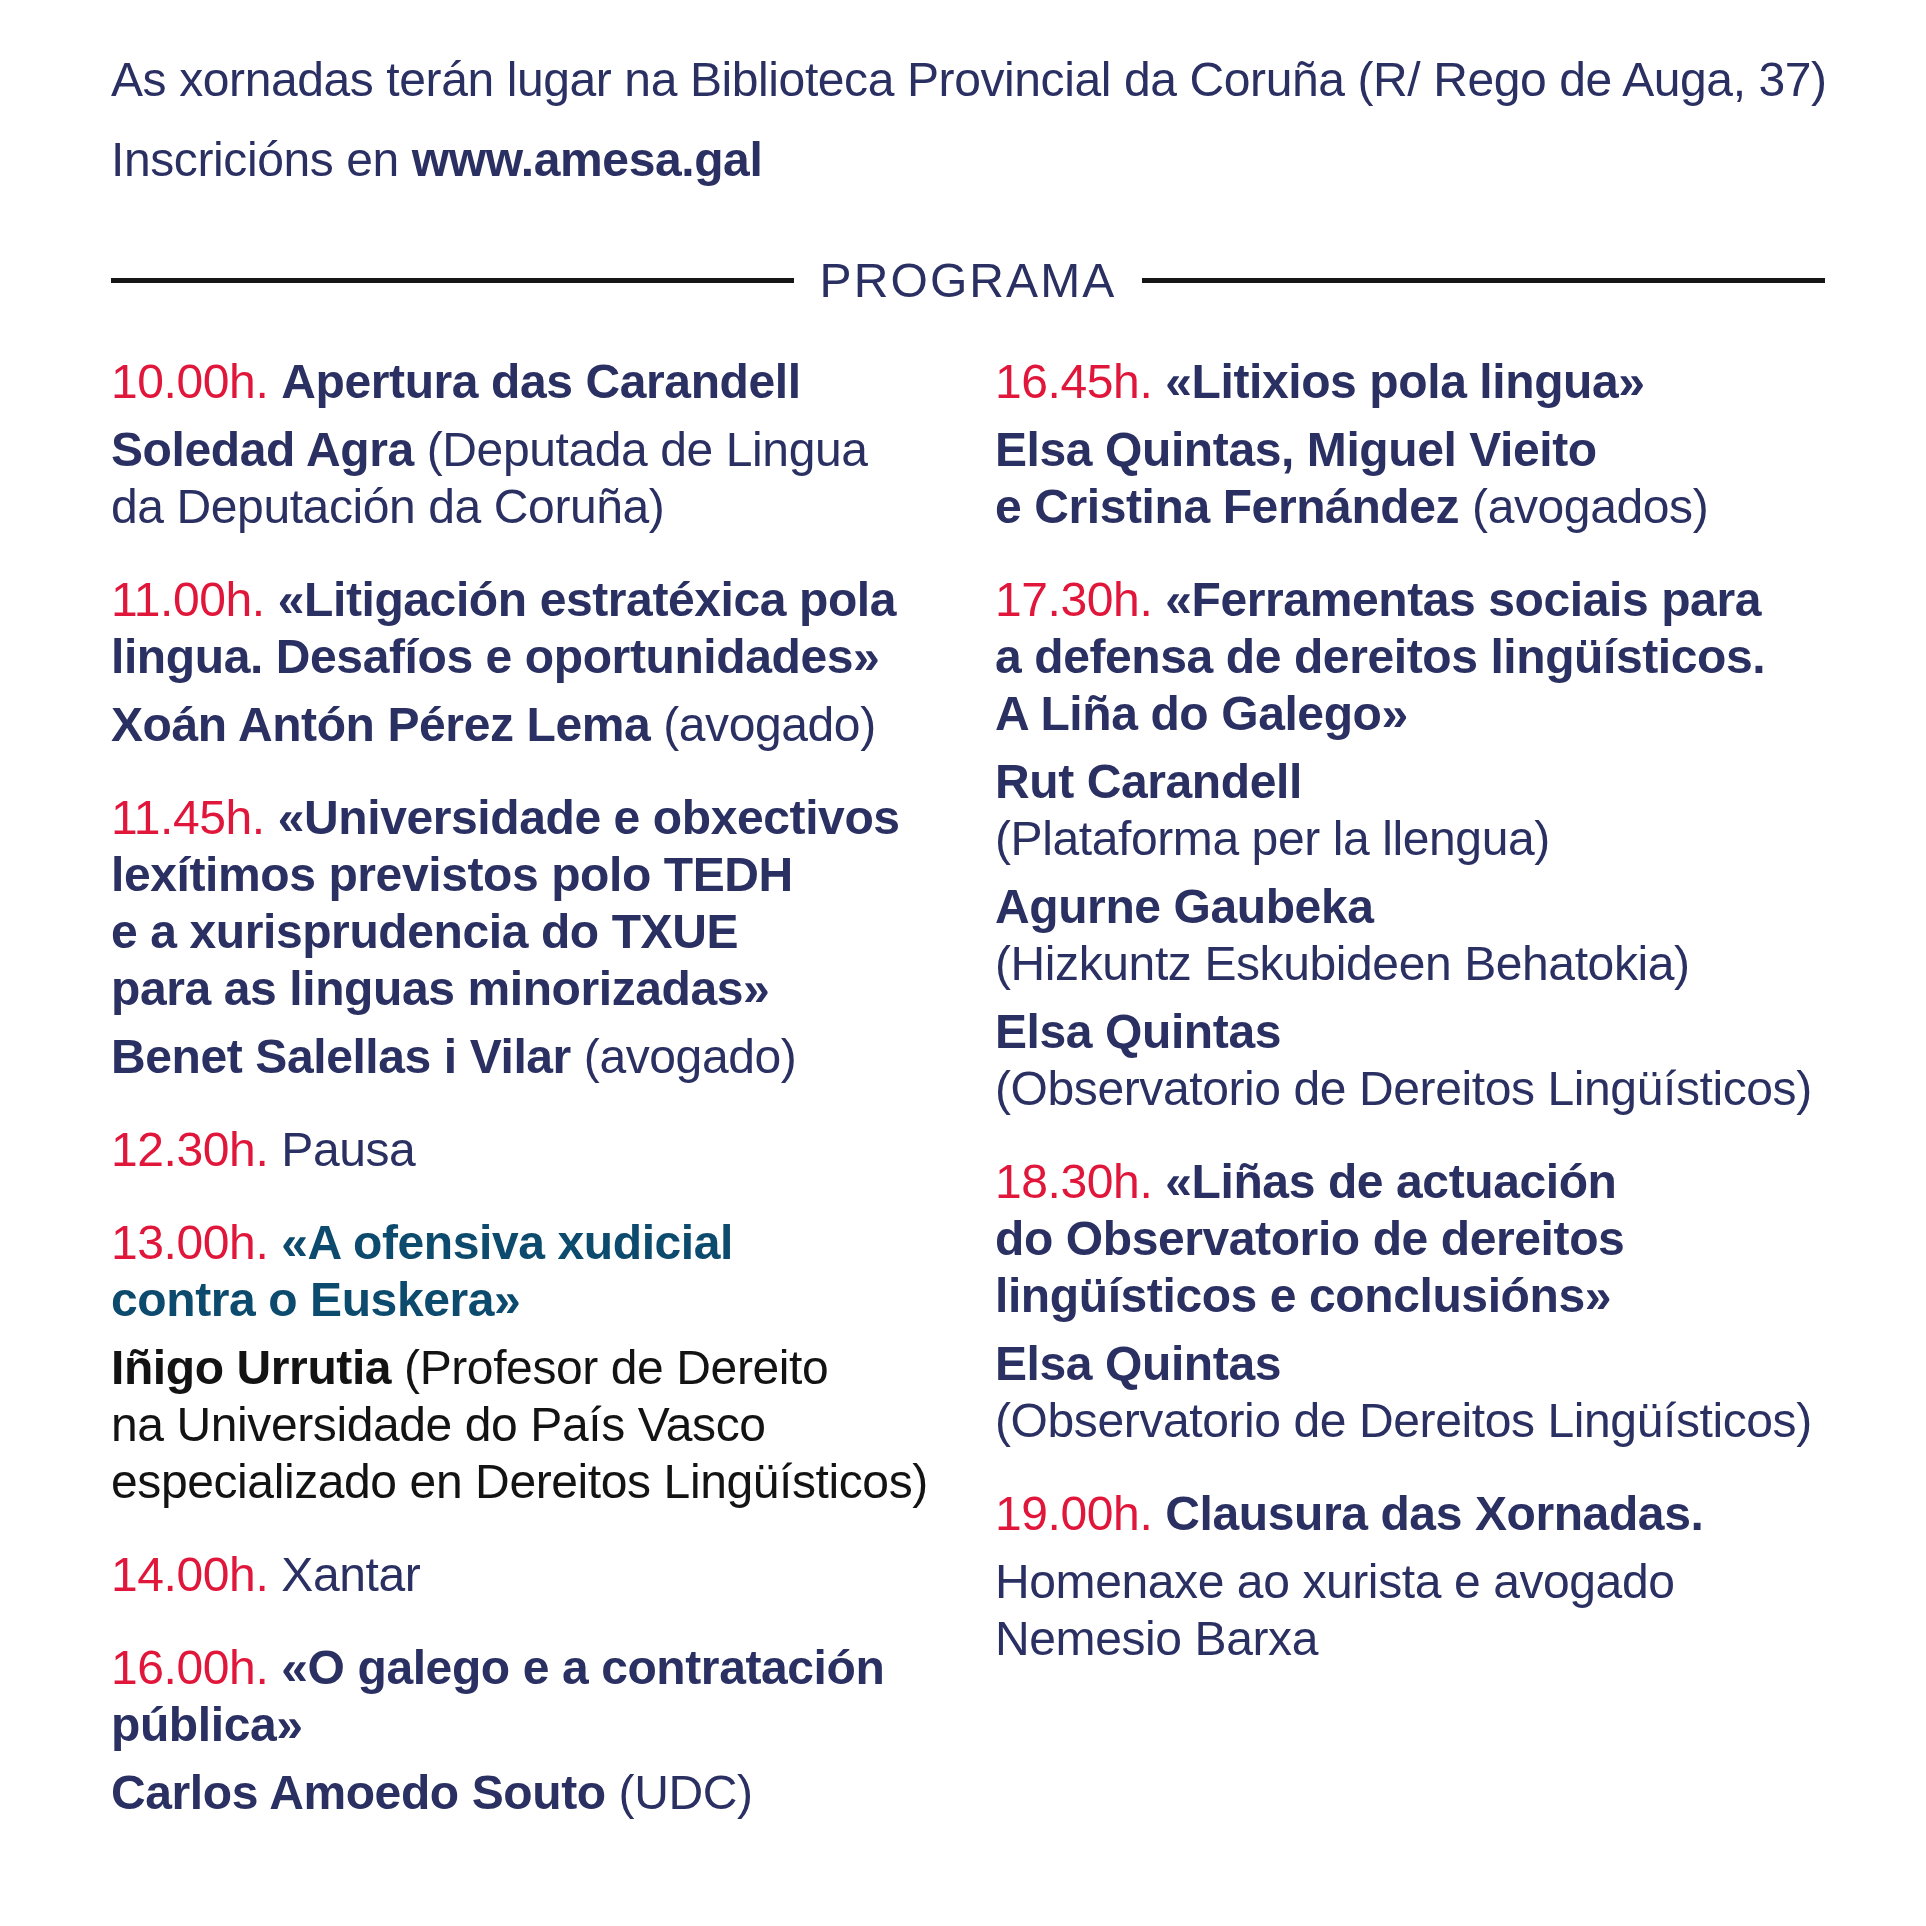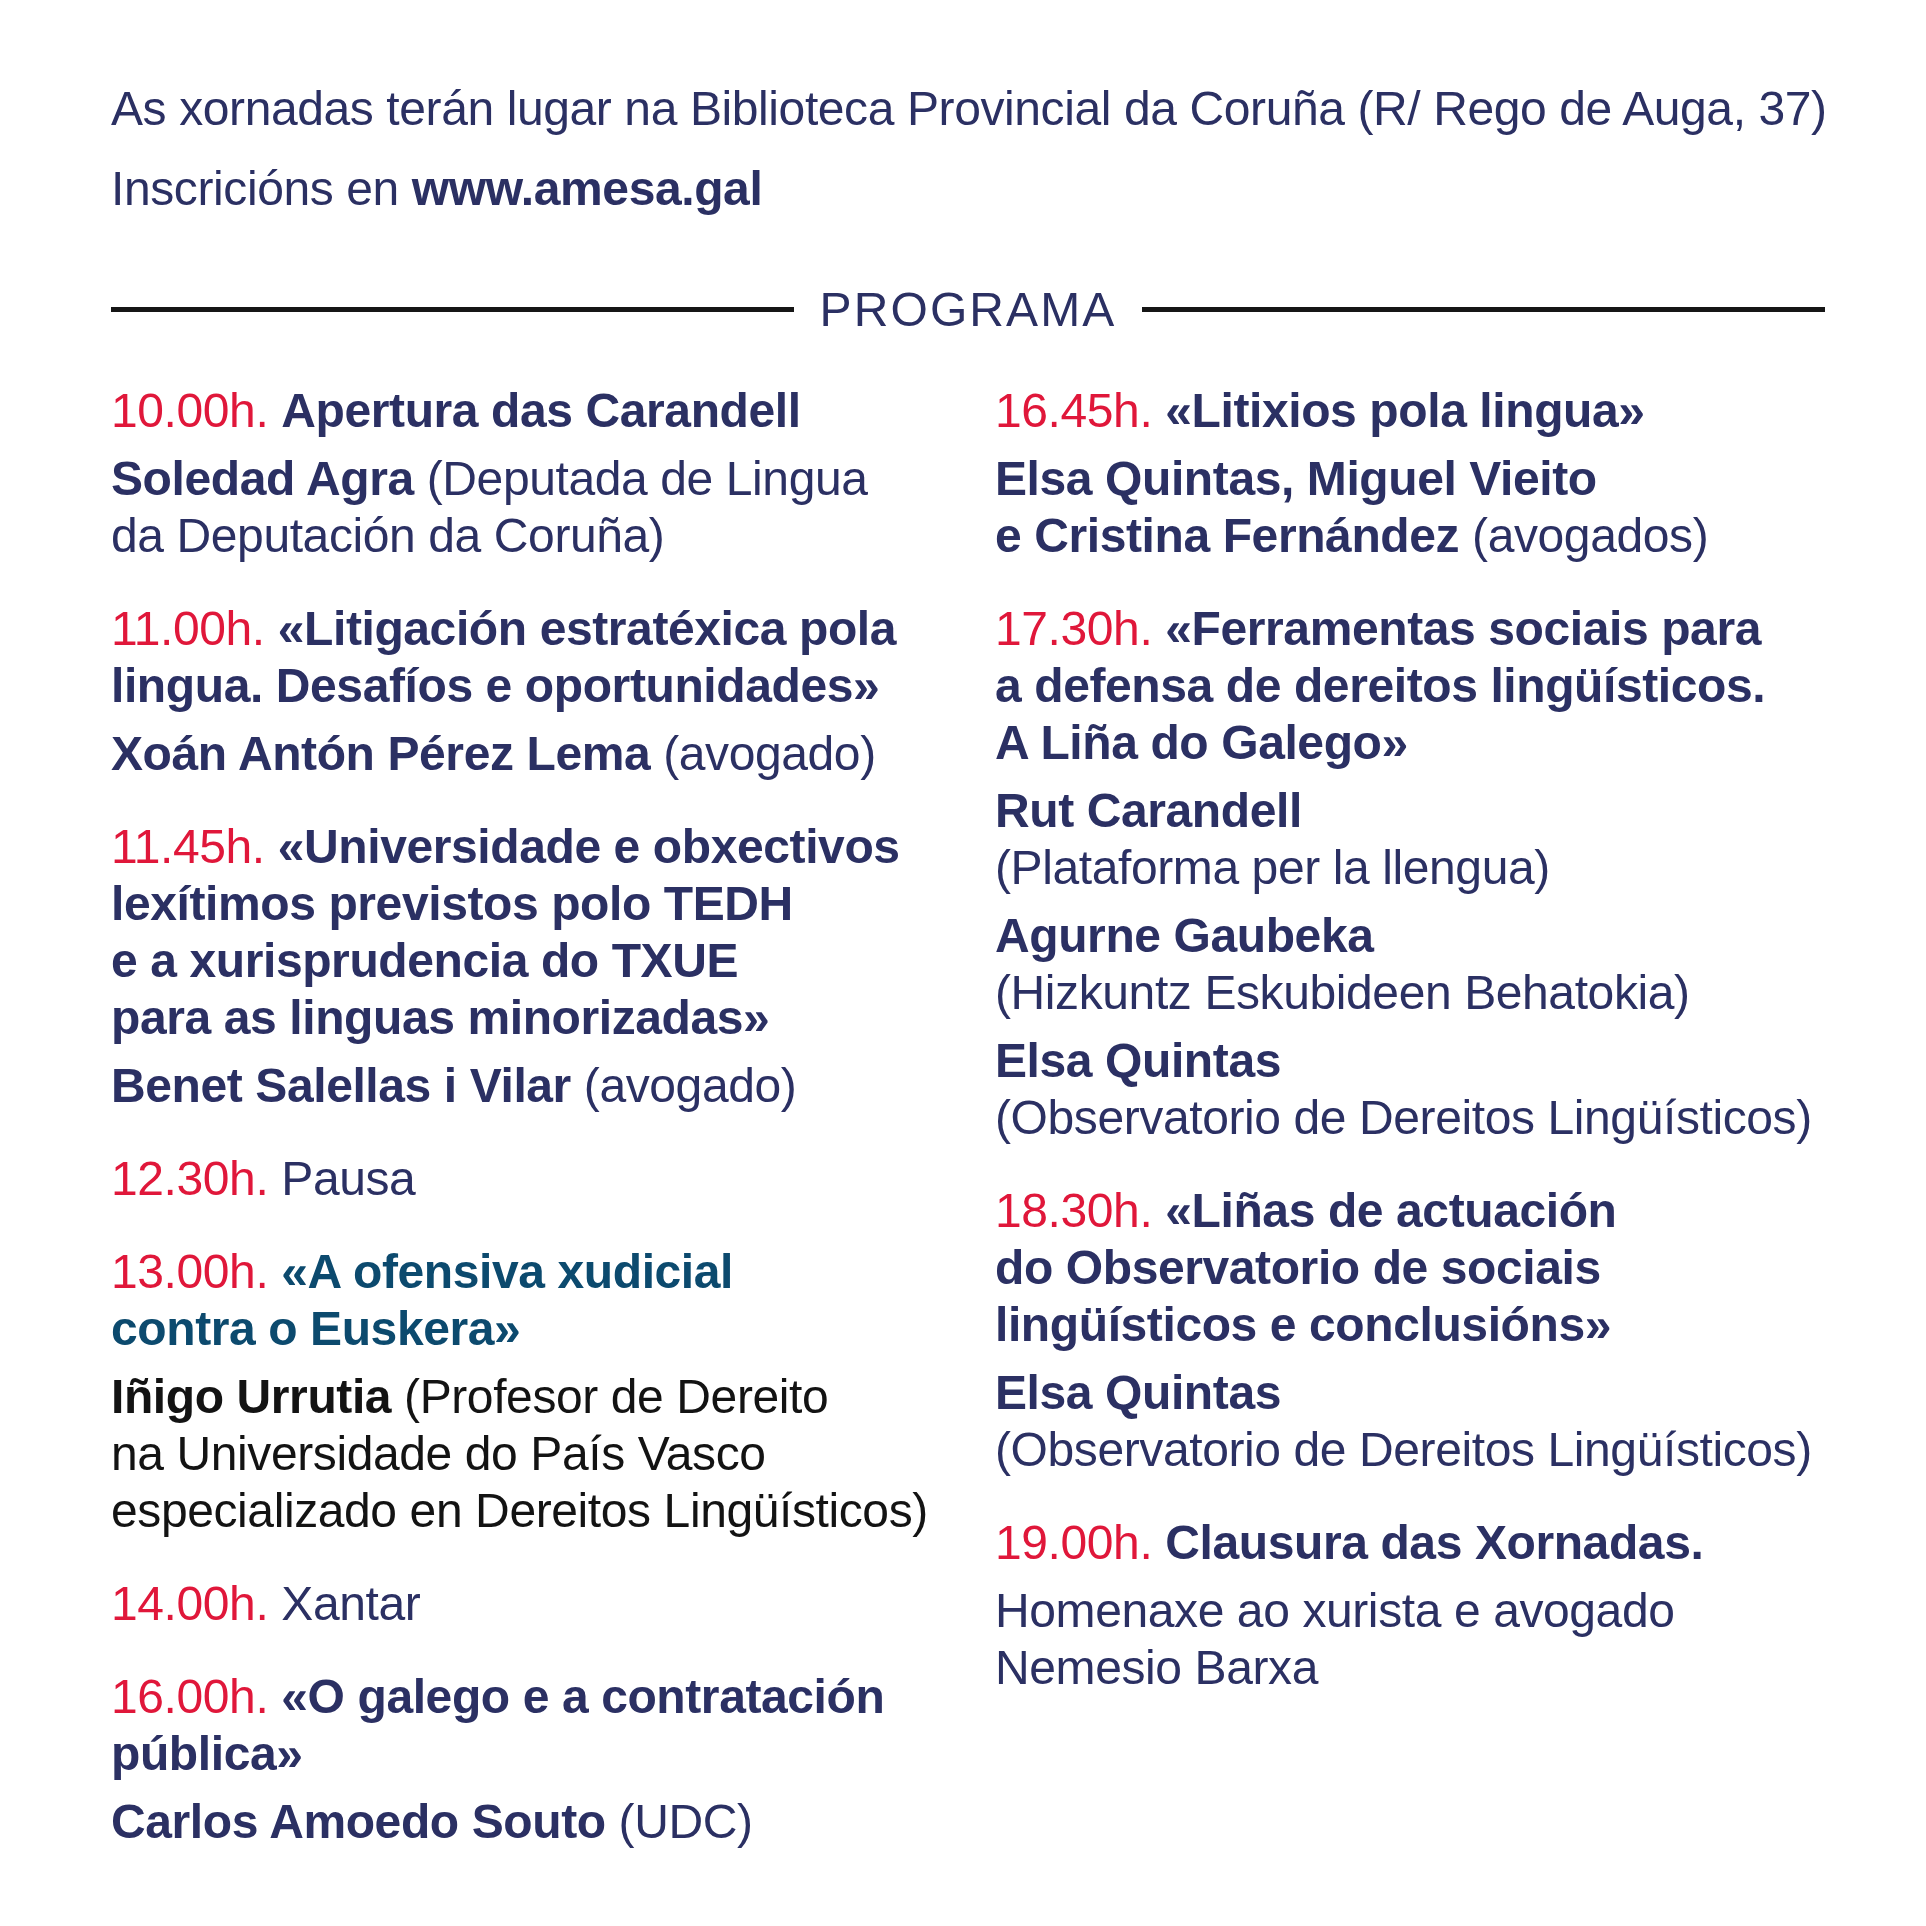--- a/index.html
+++ b/index.html
@@ -5,21 +5,21 @@
   html,body{
     margin:0; padding:0;
     width:1926px; height:1926px;
     background:#ffffff;
     font-family:"Liberation Sans", sans-serif;
     overflow:hidden;
   }
   .page{
     box-sizing:border-box;
     width:1926px; height:1496px;
-    padding:69px 101px 0 111px;
+    padding:40px 101px 0 111px;
     letter-spacing:-0.4px;
     border-radius:12px;
   }
   
   .intro-line{
     margin:0;
     font-size:48px;
     line-height:80px;
     color:#2b3063;
     font-weight:400;
@@ -135,21 +135,21 @@
           <div class="line"><span class="s-title">A Liña do Galego»</span></div>
           <div class="line gap"><span class="s-name">Rut Carandell</span></div>
           <div class="line"><span class="s-plain">(Plataforma per la llengua)</span></div>
           <div class="line gap"><span class="s-name">Agurne Gaubeka</span></div>
           <div class="line"><span class="s-plain">(Hizkuntz Eskubideen Behatokia)</span></div>
           <div class="line gap"><span class="s-name">Elsa Quintas</span></div>
           <div class="line"><span class="s-plain">(Observatorio de Dereitos Lingüísticos)</span></div>
         </article>
         <article class="entry">
           <div class="line"><span class="s-time">18.30h. </span><span class="s-title">«Liñas de actuación</span></div>
-          <div class="line"><span class="s-title">do Observatorio de sociais</span></div>
+          <div class="line"><span class="s-title">do Observatorio de dereitos</span></div>
           <div class="line"><span class="s-title">lingüísticos e conclusións»</span></div>
           <div class="line gap"><span class="s-name">Elsa Quintas</span></div>
           <div class="line"><span class="s-plain">(Observatorio de Dereitos Lingüísticos)</span></div>
         </article>
         <article class="entry">
           <div class="line"><span class="s-time">19.00h. </span><span class="s-title">Clausura das Xornadas.</span></div>
           <div class="line gap"><span class="s-plain">Homenaxe ao xurista e avogado</span></div>
           <div class="line"><span class="s-plain">Nemesio Barxa</span></div>
         </article>
       </section>

